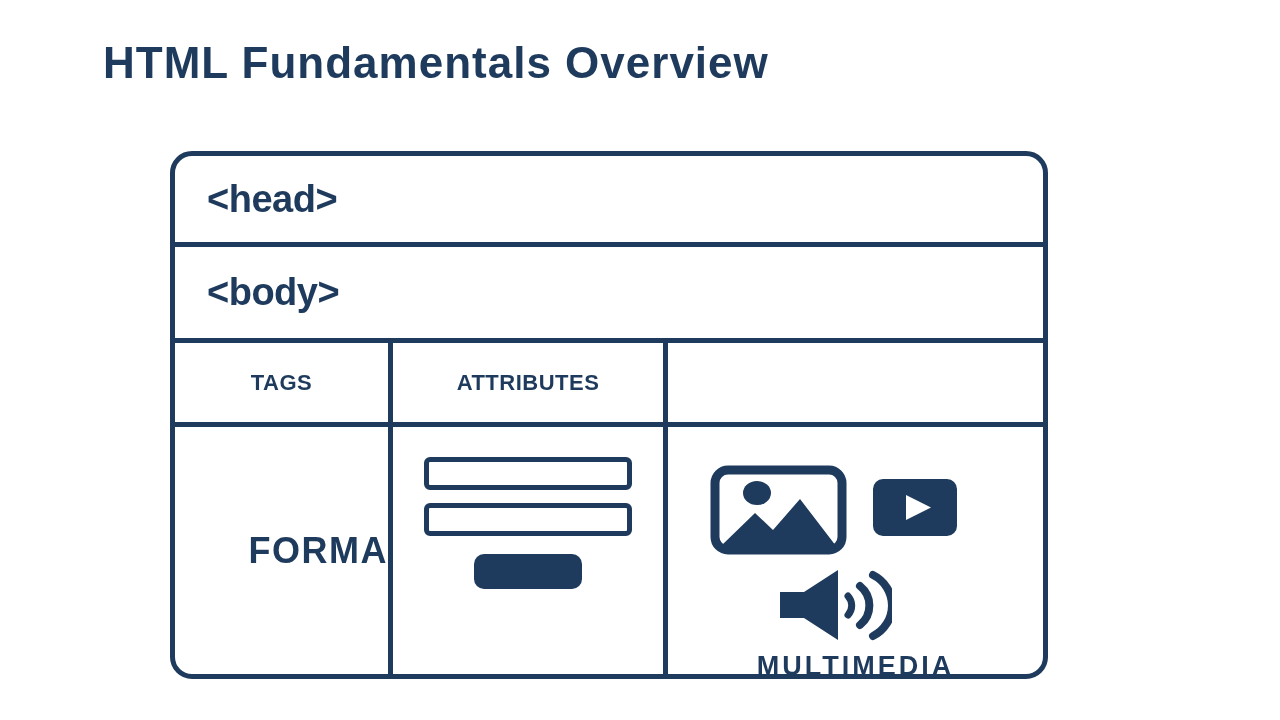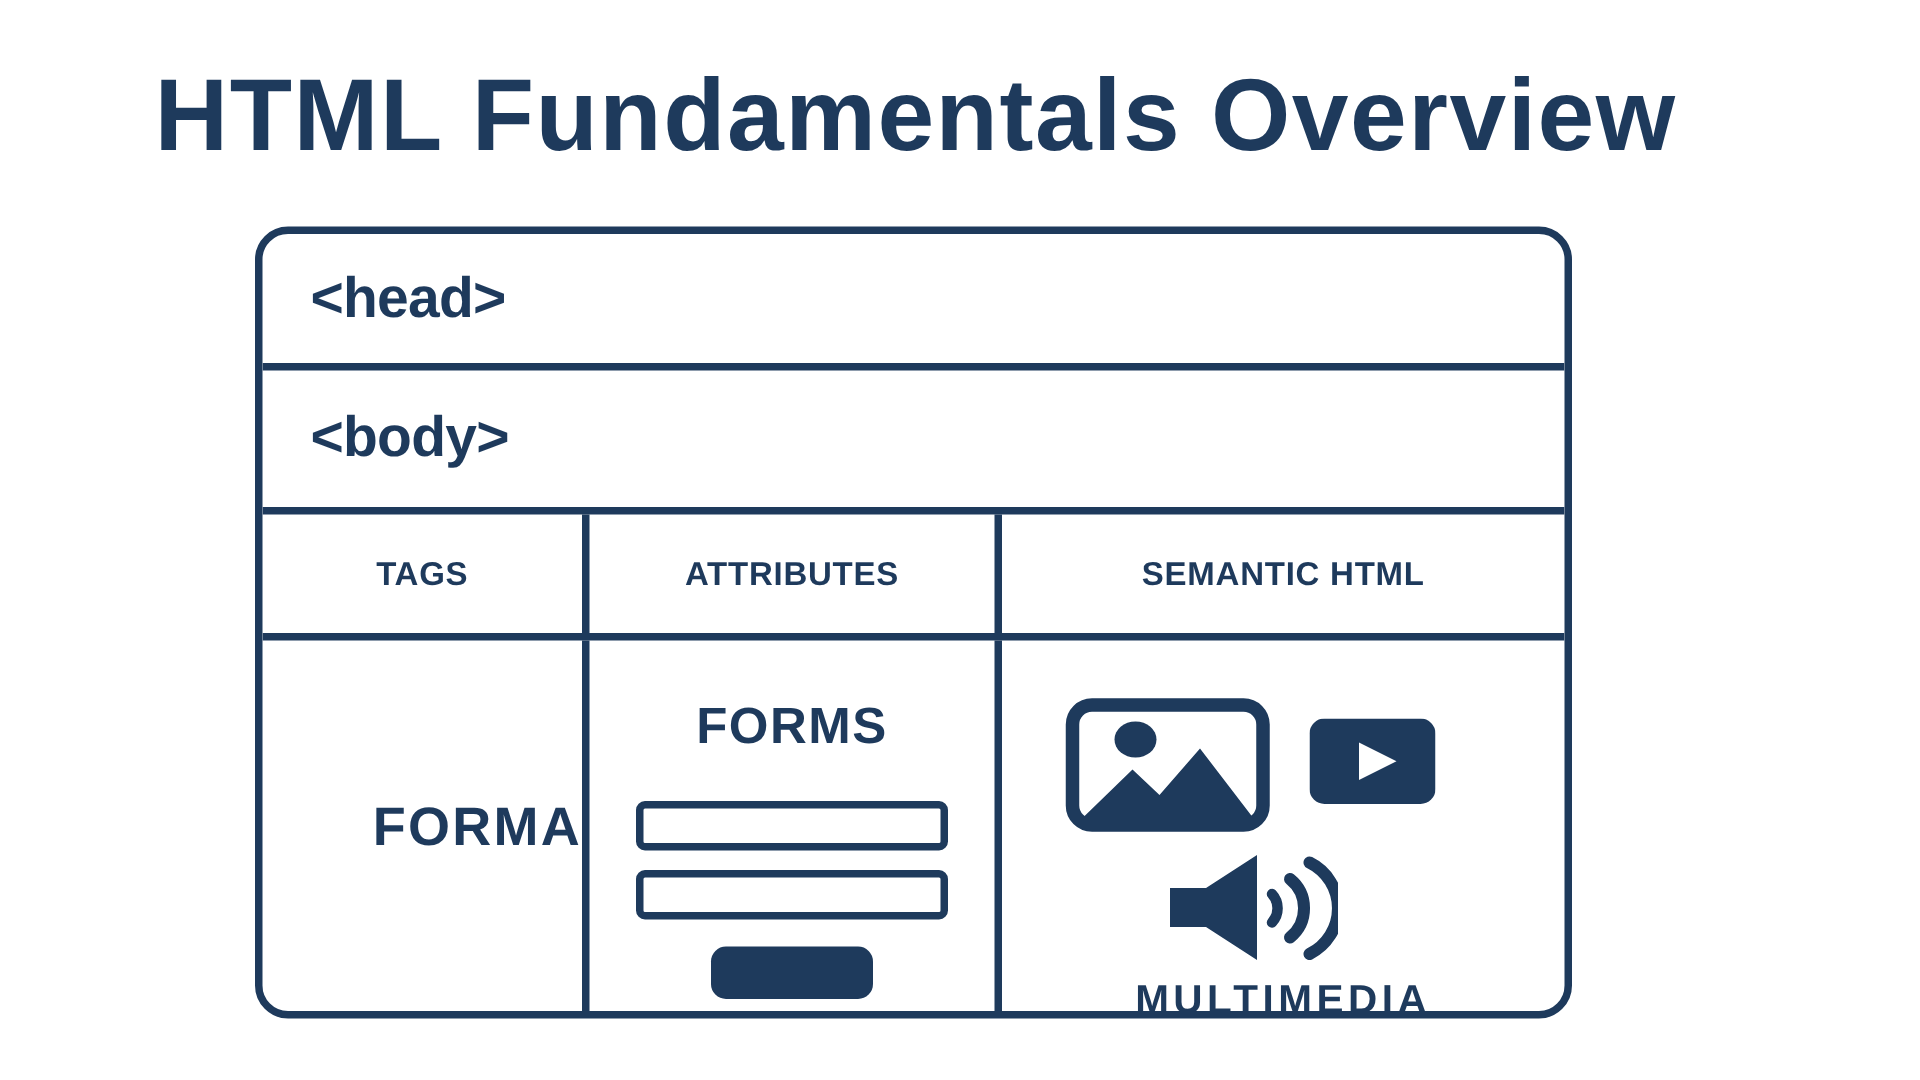--- a/index.html
+++ b/index.html
@@ -9,21 +9,21 @@
     height: 720px;
     background: var(--bg, #ffffff);
     font-family: "Liberation Sans", sans-serif;
     color: var(--accent, #1e3a5c);
     overflow: hidden;
   }
   .title {
     position: absolute;
     left: 103px;
     top: 38px;
-    font-size: 68px;
+    font-size: 44px;
     font-weight: 700;
     letter-spacing: 1px;
     white-space: nowrap;
   }
   .table {
     position: absolute;
     left: 170px;
     top: 151px;
     width: 878px;
     height: 528px;
@@ -121,33 +121,29 @@
       <span>&lt;body&gt;</span>
     </div>
 
     <div class="row row-cols">
       <div class="col col-1 hdr-cell">
         <span>TAGS</span>
       </div>
       <div class="col col-2 hdr-cell">
         <span>ATTRIBUTES</span>
       </div>
-      <div class="col col-3 hdr-cell">
-        <span>SEMANTIC HTML</span>
-      </div>
     </div>
 
     <div class="row row-content">
 
       <div class="col col-1 cell-tags">
         <span>FORMA</span>
       </div>
 
       <div class="col col-2 cell-forms">
-        <div class="forms-heading">FORMS</div>
         <div class="input-outline input-1"></div>
         <div class="input-outline input-2"></div>
         <div class="button-fill"></div>
       </div>
 
       <div class="col col-3 cell-semantic">
 
         <span class="icon-image">
           <svg viewBox="0 0 137 90" width="137" height="90">
             <rect x="5" y="5" width="127" height="80" rx="13" fill="none" stroke="currentColor" stroke-width="9"></rect>

